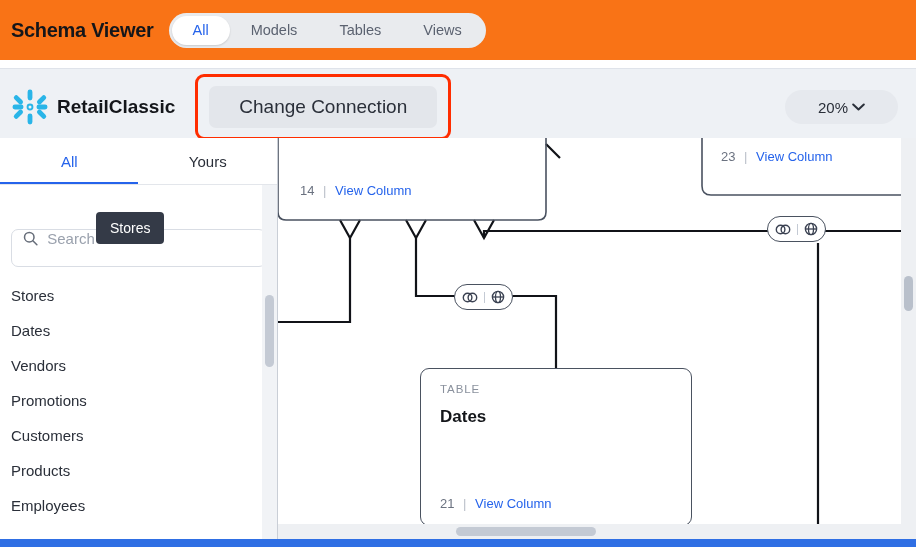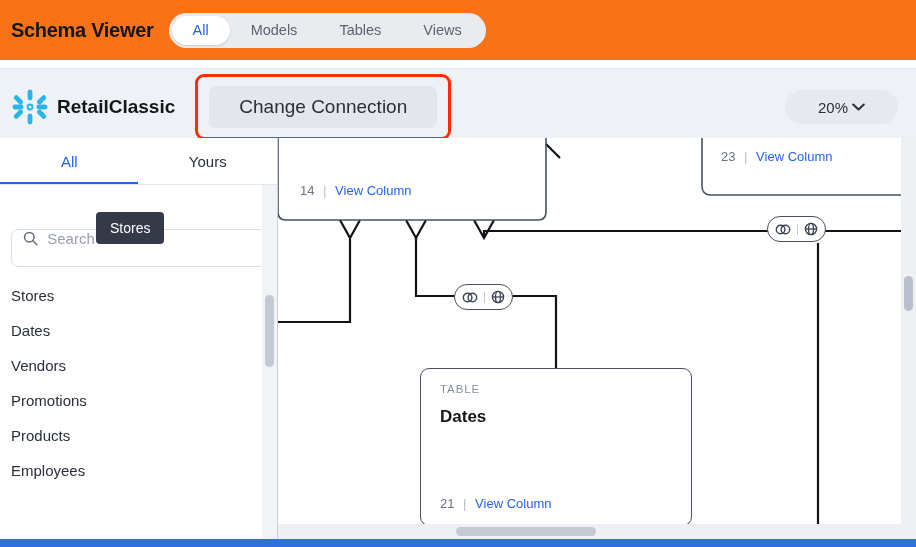--- a/index.html
+++ b/index.html
@@ -244,20 +244,21 @@
         </svg>
         <input class="search-input" type="text" placeholder="Search" style="">
       </div>
     </div>
 
     <div class="table-list">
       <div class="list-item">Stores</div>
       <div class="list-item">Dates</div>
       <div class="list-item">Vendors</div>
       <div class="list-item">Promotions</div>
+      <div class="list-item">Customers</div>
       <div class="list-item">Products</div>
       <div class="list-item">Employees</div>
     </div>
 
     <div class="side-scroll-track">
       <div class="side-scroll-thumb"></div>
     </div>
   </div>
 
   <div class="tooltip">Stores</div>

